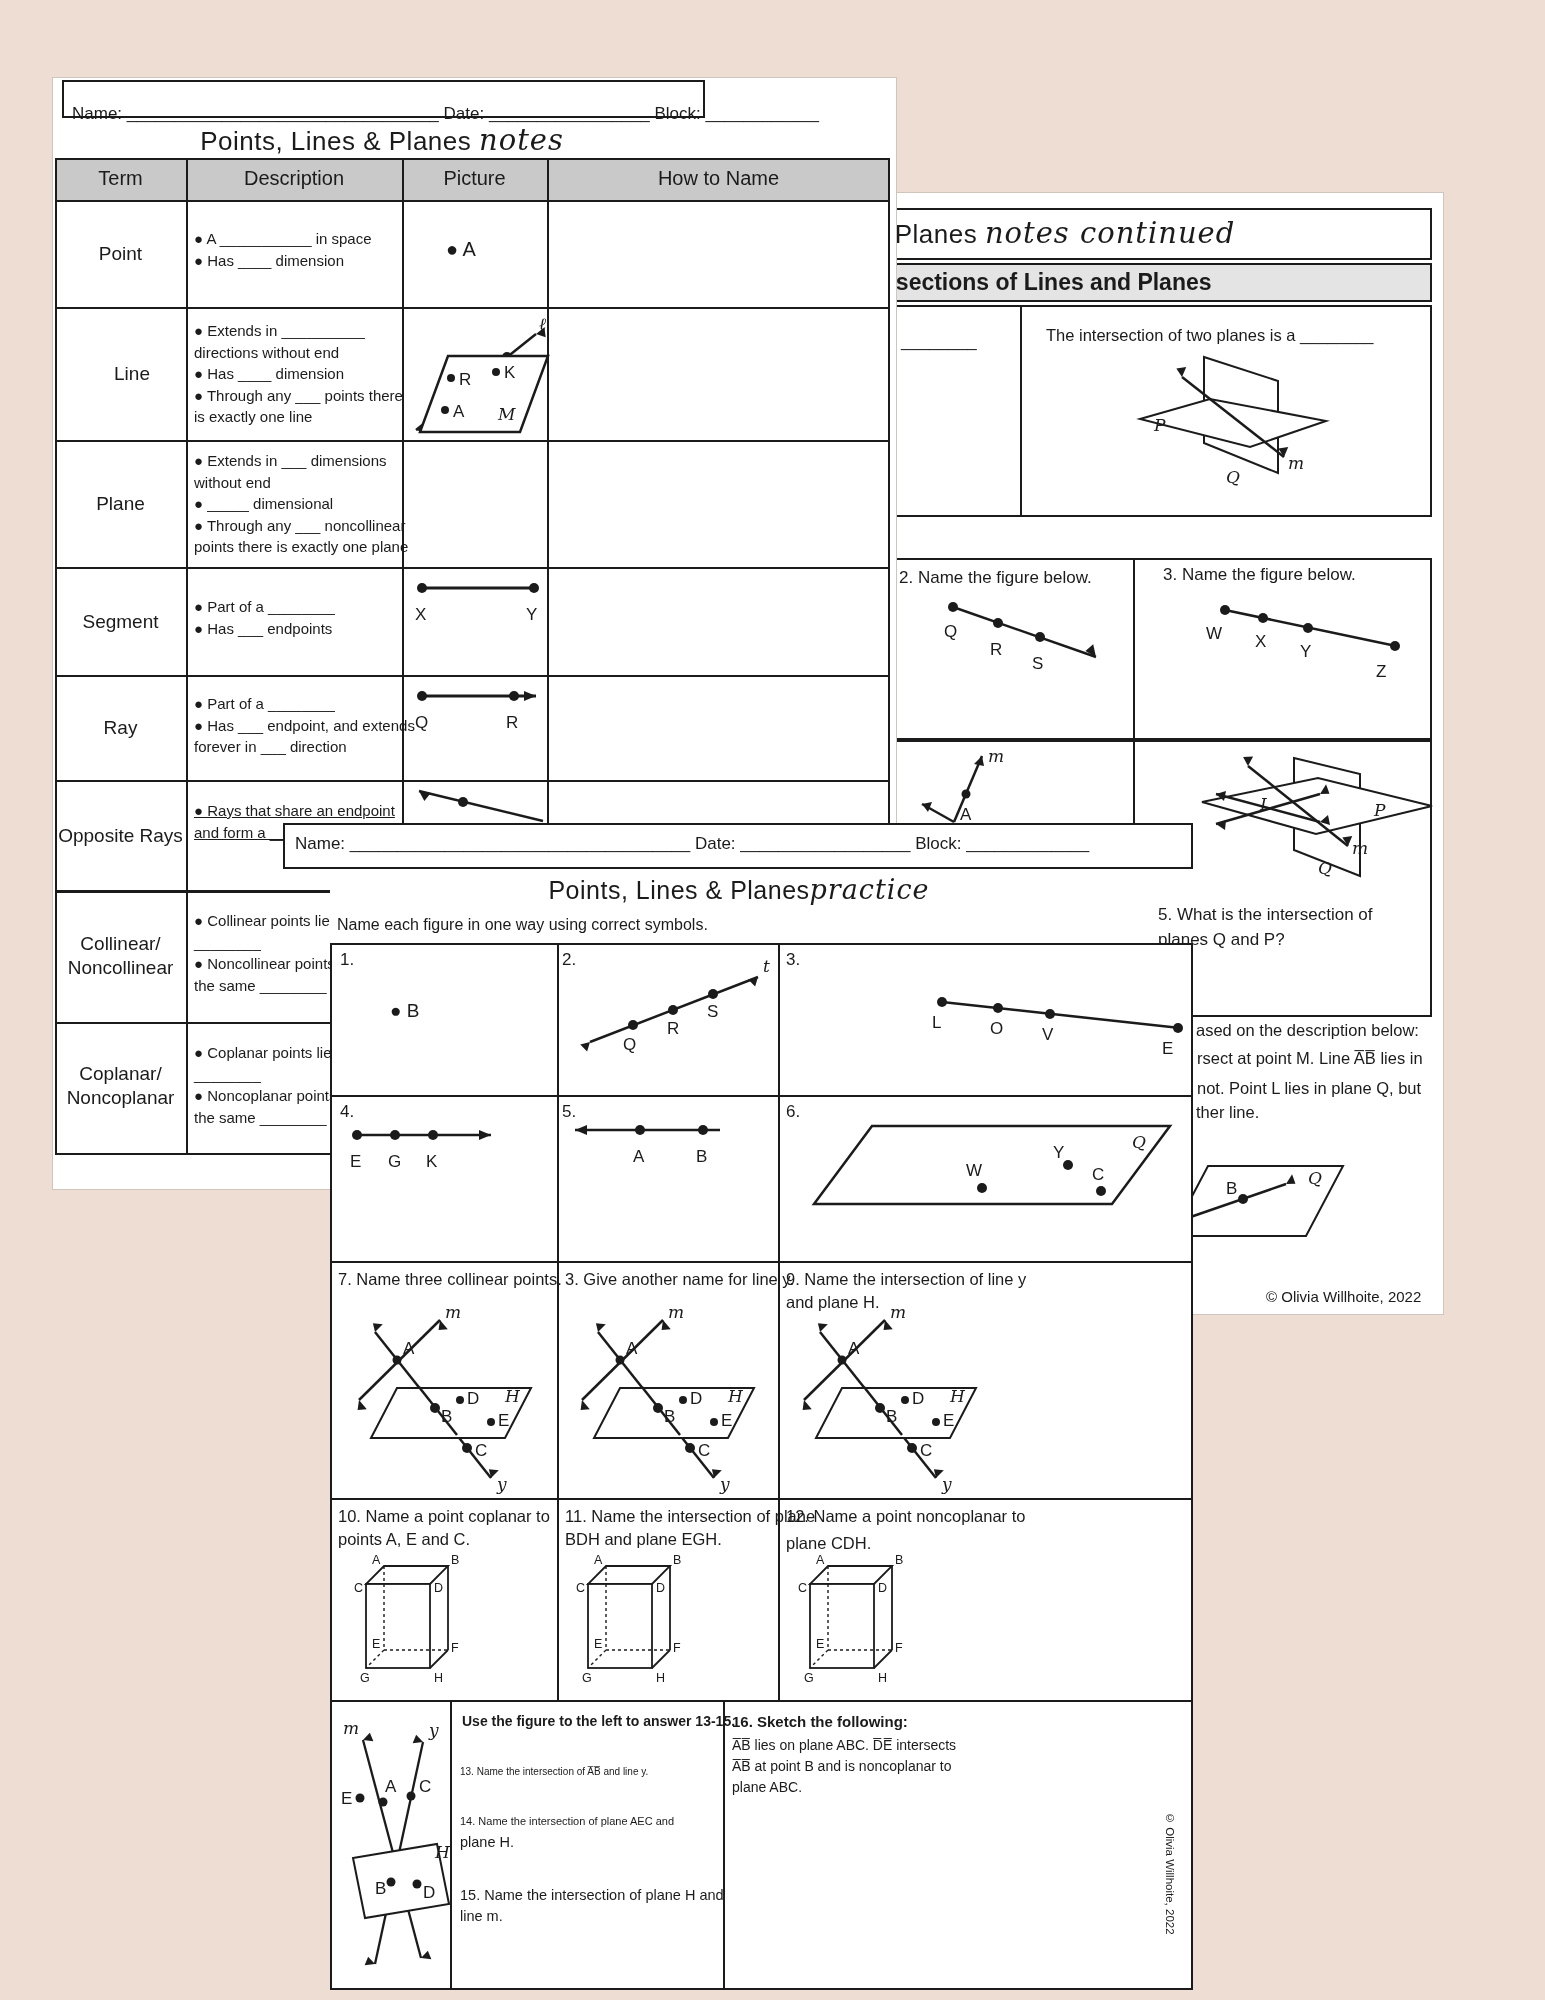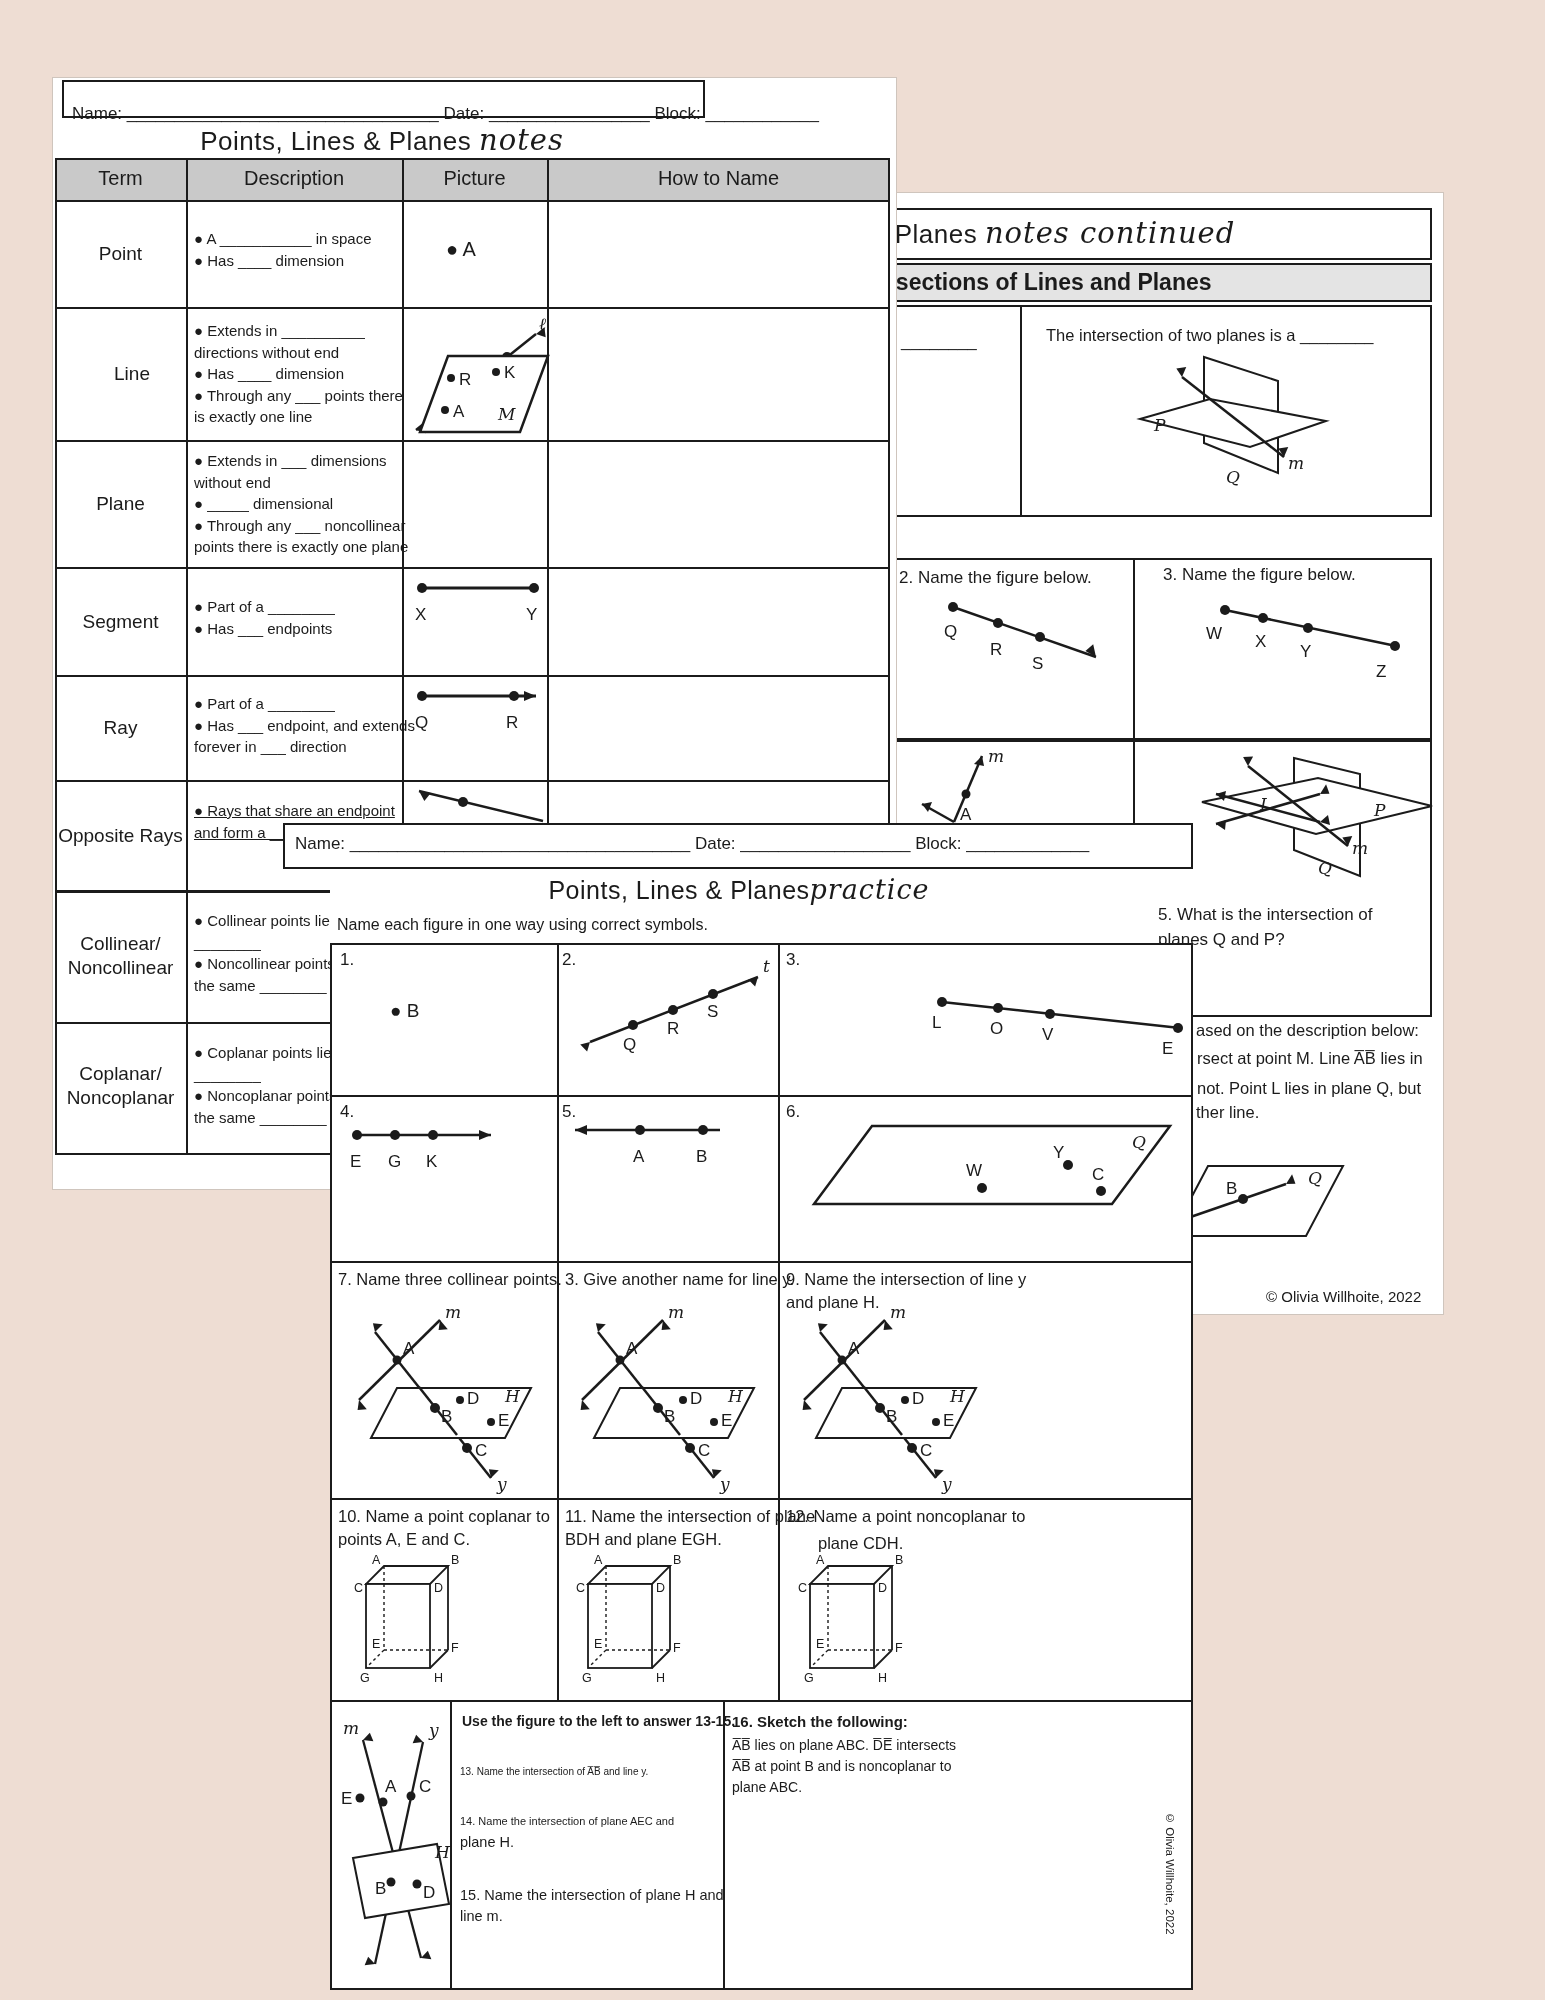--- a/index.html
+++ b/index.html
@@ -427,21 +427,21 @@
   <text class="it" x="160" y="92">H</text>
   <text class="it" x="100" y="8">m</text>
   <text class="it" x="152" y="180">y</text>
 </svg>
 
 <div class="abs z6 qhead" style="left:338px;top:1505px;font-size:16.5px;">10. Name a point coplanar to</div>
 <div class="abs z6 qhead" style="left:338px;top:1528px;font-size:16.5px;">points A, E and C.</div>
 <div class="abs z6 qhead" style="left:565px;top:1505px;font-size:16.5px;">11. Name the intersection of plane</div>
 <div class="abs z6 qhead" style="left:565px;top:1528px;font-size:16.5px;">BDH and plane EGH.</div>
 <div class="abs z6 qhead" style="left:786px;top:1505px;font-size:16.5px;">12. Name a point noncoplanar to</div>
-<div class="abs z6 qhead" style="left:786px;top:1532px;font-size:16.5px;margin-left:32px;">plane CDH.</div>
+<div class="abs z6 qhead" style="left:786px;top:1532px;font-size:16.5px;">plane CDH.</div>
 
 <svg class="abs z6" style="left:352px;top:1552px;" width="115" height="145" viewBox="0 0 115 145">
   <polygon points="32,14 96,14 78,32 14,32" fill="#fff" stroke="#1b1b1b" stroke-width="1.8"></polygon>
   <rect x="14" y="32" width="64" height="84" fill="#fff" stroke="#1b1b1b" stroke-width="1.8"></rect>
   <line x1="96" y1="14" x2="96" y2="98" stroke="#1b1b1b" stroke-width="1.8"></line>
   <line x1="96" y1="98" x2="78" y2="116" stroke="#1b1b1b" stroke-width="1.8"></line>
   <line x1="32" y1="14" x2="32" y2="98" stroke="#1b1b1b" stroke-width="1.4" stroke-dasharray="3,3"></line>
   <line x1="32" y1="98" x2="96" y2="98" stroke="#1b1b1b" stroke-width="1.4" stroke-dasharray="3,3"></line>
   <line x1="32" y1="98" x2="14" y2="116" stroke="#1b1b1b" stroke-width="1.4" stroke-dasharray="3,3"></line>
   <text class="cb" x="20" y="12">A</text>

